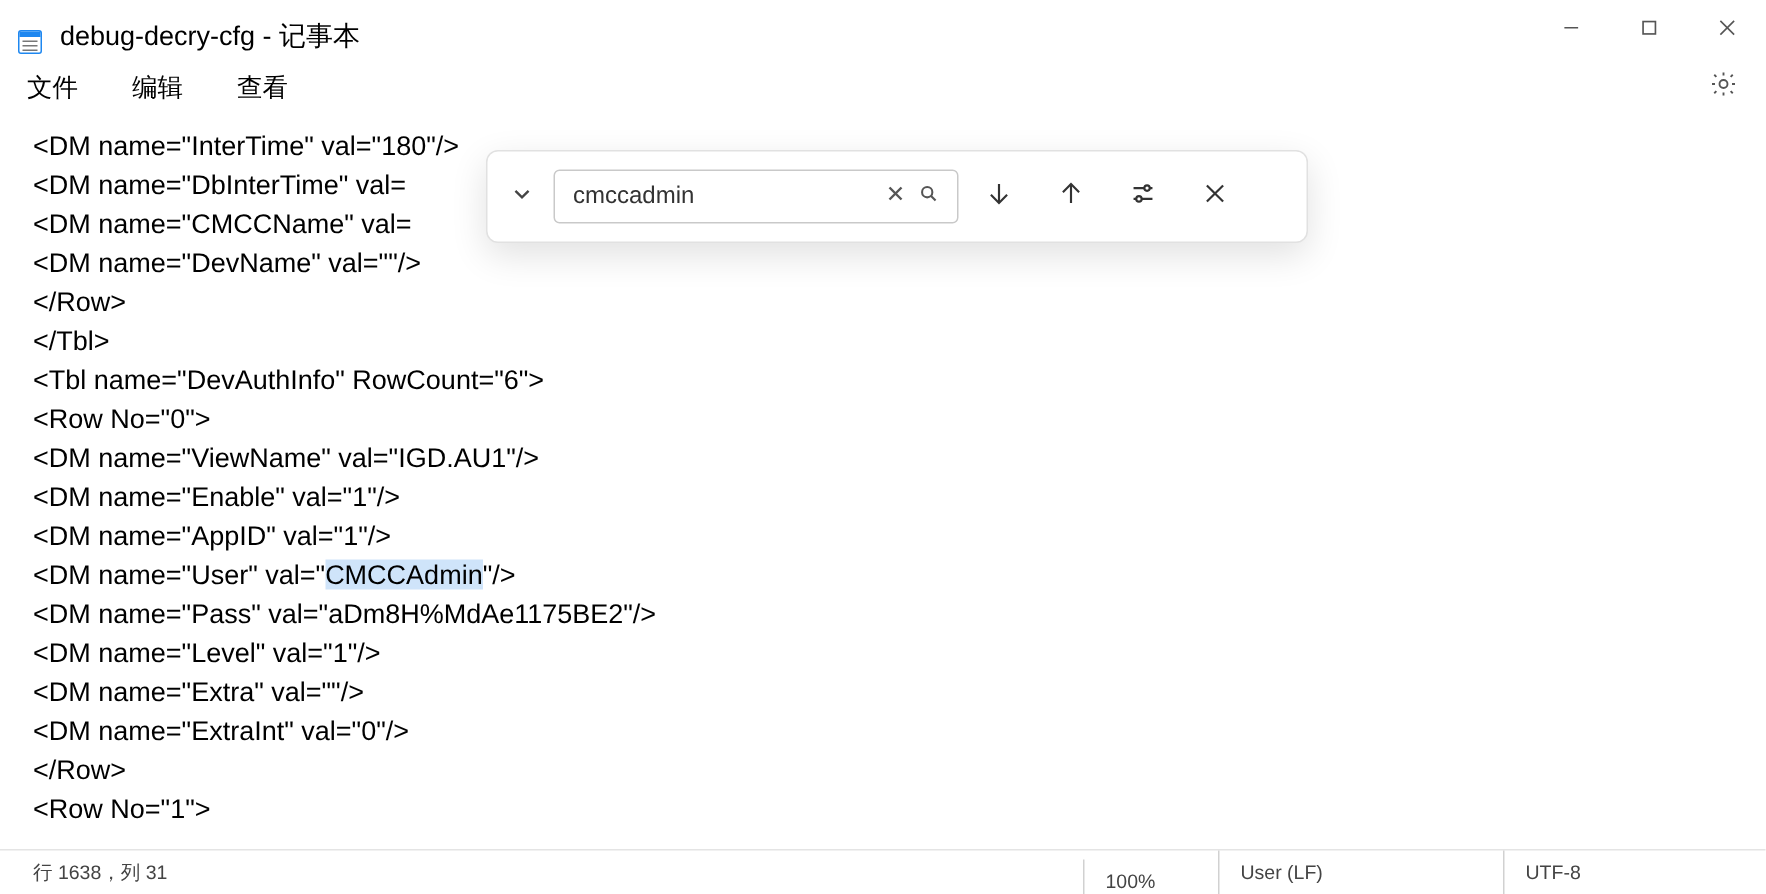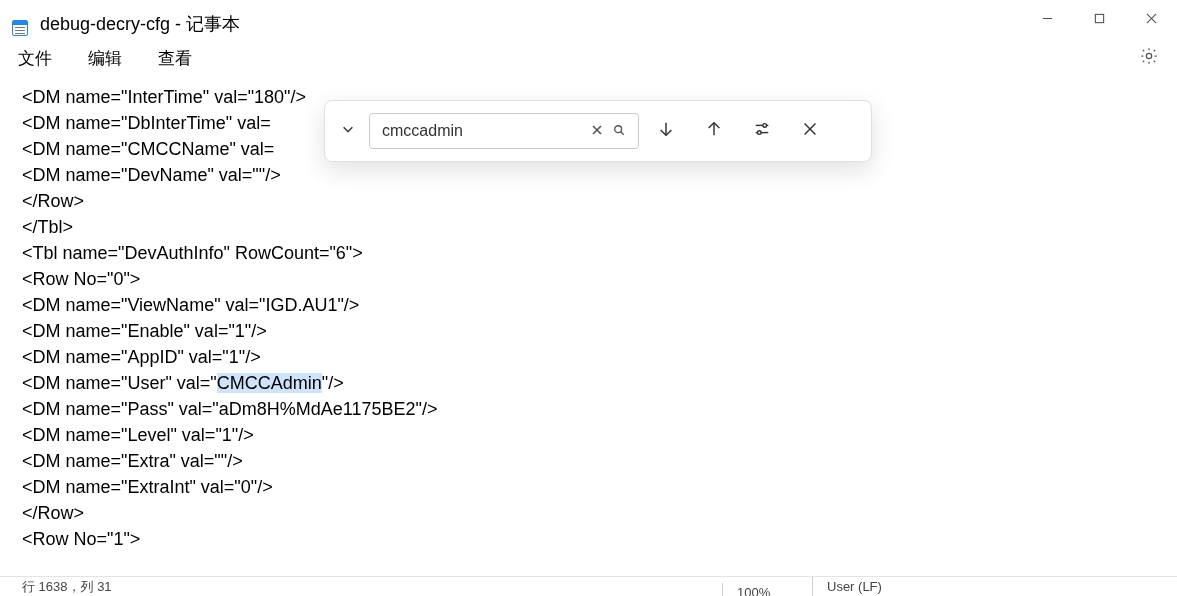--- a/index.html
+++ b/index.html
@@ -112,21 +112,21 @@
   .findbar .smallbtn svg { width: 12px; height: 12px; stroke: #555; fill: none; stroke-width: 1.6; }
   .findbar .navbtn, .findbar .optbtn, .findbar .closebtn {
     width: 42px;
     text-align: center;
   }
   .findbar svg.big { width: 18px; height: 18px; stroke: #333; fill: none; stroke-width: 1.6; }
 
   .statusbar {
     position: absolute;
     bottom: 0; left: 0; right: 0;
-    height: 20px;
+    height: 30px;
     border-top: 1px solid #e4e4e4;
     display: flex;
     align-items: center;
     font-size: 13px;
     color: #444;
     padding: 0 22px;
   }
   .statusbar .cell {
     border-left: 1.2px solid #d1d1d1;
     padding: 0 14px;
@@ -243,13 +243,14 @@
         <line x1="4" y1="4" x2="16" y2="16"></line>
         <line x1="16" y1="4" x2="4" y2="16"></line>
       </svg>
   </div>
 </div>
 
 <div class="statusbar">
   <div class="cell first">行 1638，列 31</div>
   <div class="cell zoom">100%</div>
   <div class="cell eol">User (LF)</div>
+  <div class="cell enc">UTF-8</div>
 </div>
 
 </body></html>

